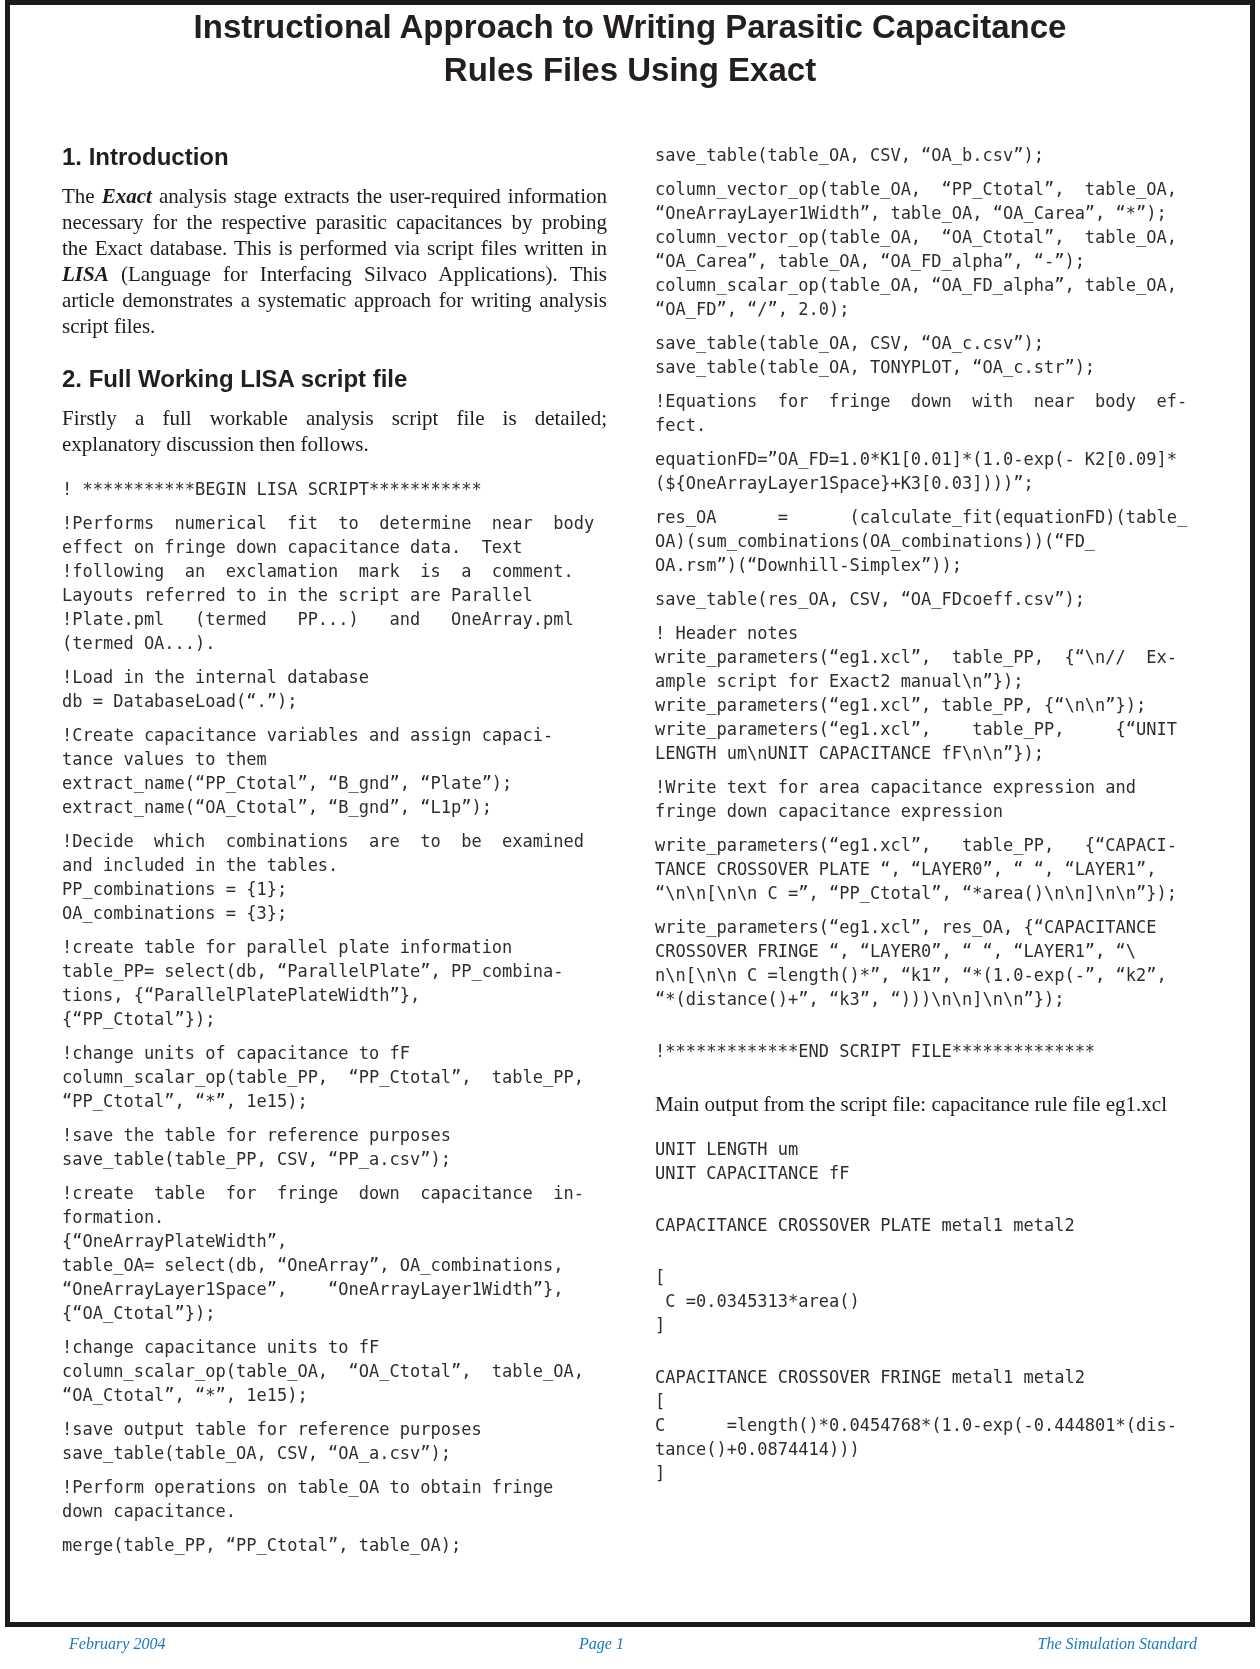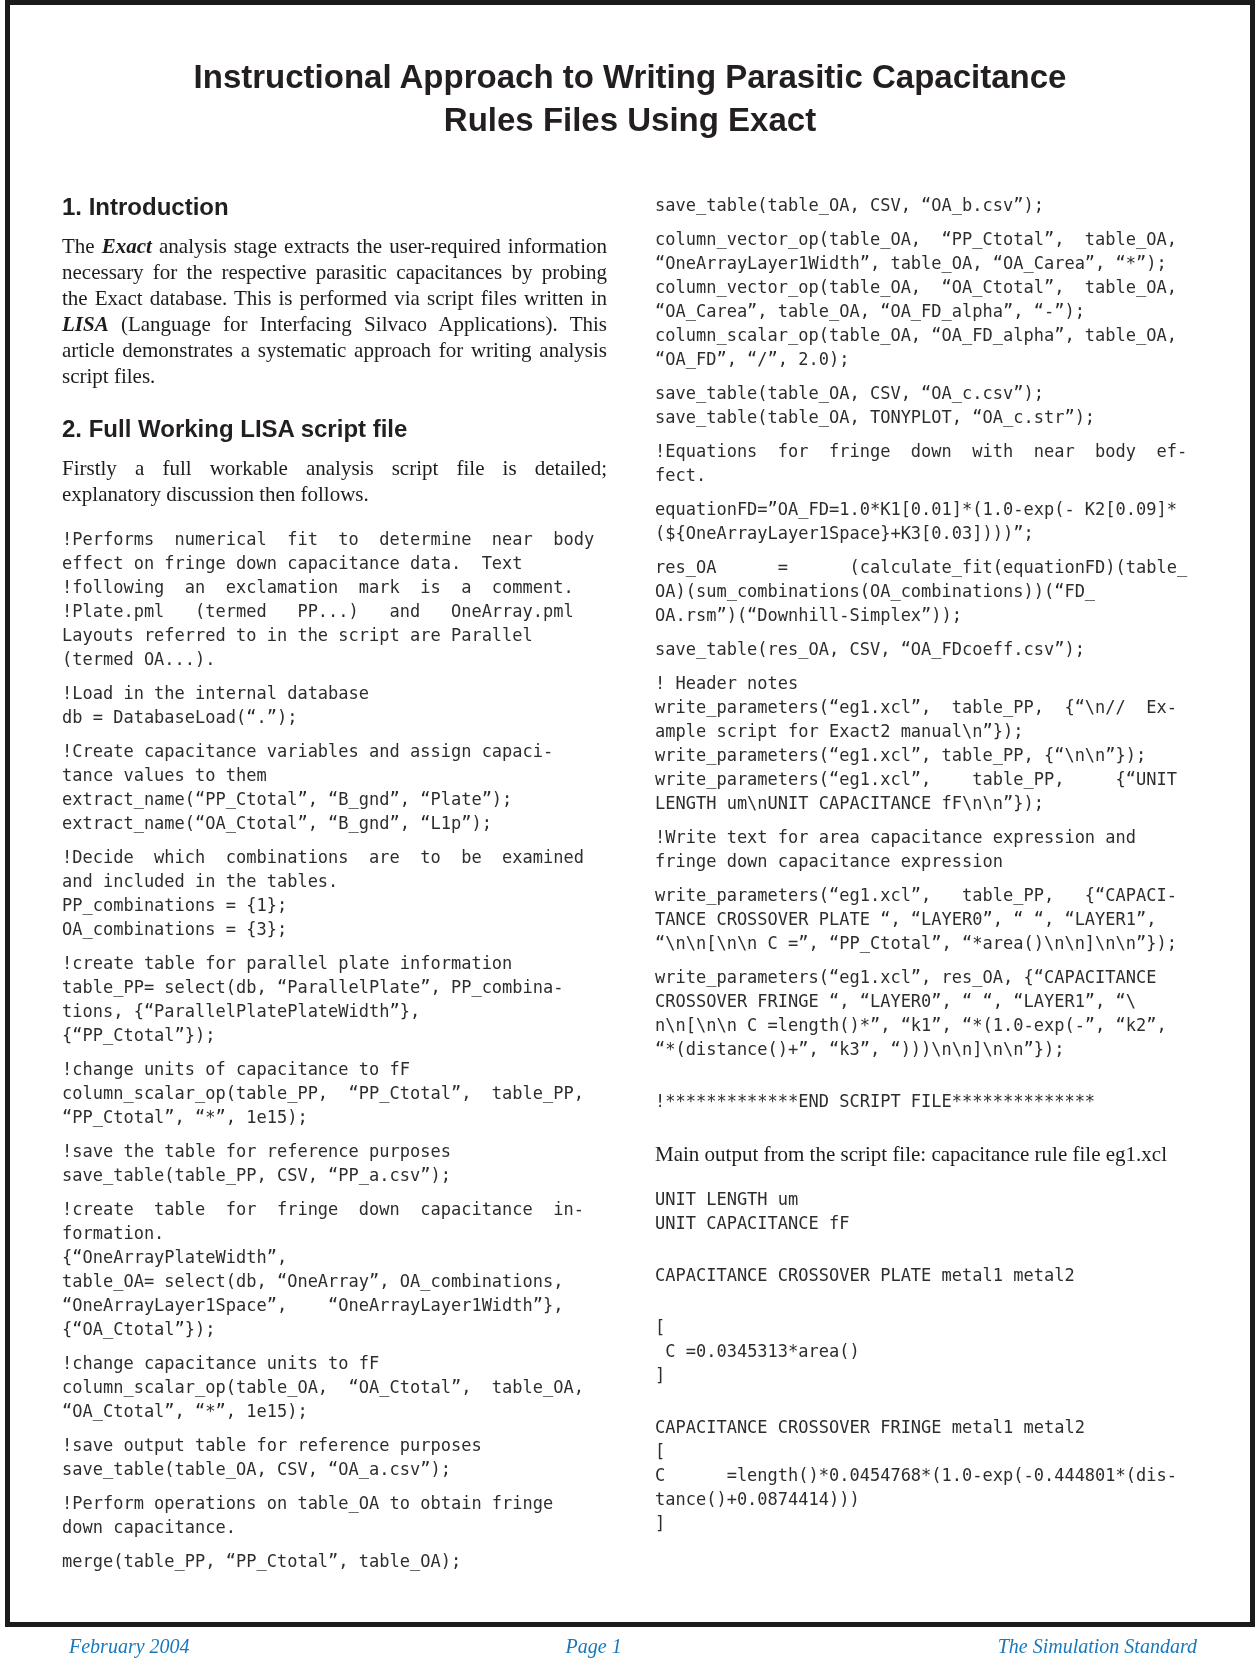--- a/index.html
+++ b/index.html
@@ -4,21 +4,21 @@
 <style>
   html,body { margin:0; padding:0; }
   body {
     width:1260px; height:1669px; position:relative; background:#ffffff;
     font-family:"Liberation Serif", serif; color:#1d1d1d;
     -webkit-font-smoothing:antialiased;
   }
   .frame {
     position:absolute; left:5px; top:0; width:1250px; height:1627px;
     border:5px solid #1b1b1b; box-sizing:border-box; background:#ffffff;
-    padding-top:50px; overflow:hidden;
+    overflow:hidden;
   }
   .title {
     width:100%; text-align:center;
     font-family:"Liberation Sans", sans-serif; font-weight:bold;
     font-size:33px; line-height:43px; color:#231f20;
   }
   .cols { display:flex; gap:48px; padding-left:52px; margin-top:52px; }
   .col { width:545px; flex:0 0 545px; }
   .sec-heading {
     font-family:"Liberation Sans", sans-serif; font-weight:bold;
@@ -33,43 +33,46 @@
   .code-block {
     font-family:"DejaVu Sans Mono", monospace; font-size:17px;
     line-height:24px; color:#2d2d2d; margin:0 0 10px 0;
   }
   .code-line { white-space:pre-wrap; word-break:break-word; }
   .space-before { margin-top:28px; }
   .footer {
     position:absolute; left:5px; top:1635px; width:1250px; box-sizing:border-box;
     padding:0 58px 0 64px; display:flex; justify-content:space-between;
     font-family:"Liberation Serif", serif; font-style:italic;
-    font-size:20px;
+    font-size:16px;
   }
 </style>
 </head>
 <body>
 
 <div class="frame" style="border-color: rgb(27, 27, 27);">
   <div class="title">
     <div>Instructional Approach to Writing Parasitic Capacitance</div>
     <div>Rules Files Using Exact</div>
   </div>
   <div class="cols">
     <div class="col">
         <div class="sec-heading">1. Introduction</div>
         <p class="body-para"><span>The </span><span class="em">Exact</span><span> analysis stage extracts the user-required information necessary for the respective parasitic capacitances by probing the Exact database. This is performed via script files written in </span><span class="em">LISA</span><span> (Language for Interfacing Silvaco Applications). This article demonstrates a systematic approach for writing analysis script files.</span></p>
         <div class="sec-heading">2. Full Working LISA script file</div>
         <p class="body-para"><span>Firstly a full workable analysis script file is detailed; explanatory discussion then follows.</span></p>
         <div class="code-block">
+          <div class="code-line">! ***********BEGIN LISA SCRIPT***********</div>
+        </div>
+        <div class="code-block">
           <div class="code-line">!Performs  numerical  fit  to  determine  near  body</div>
           <div class="code-line">effect on fringe down capacitance data.  Text</div>
           <div class="code-line">!following  an  exclamation  mark  is  a  comment.</div>
+          <div class="code-line">Layouts referred to in the script are Parallel</div>
           <div class="code-line">!Plate.pml   (termed   PP...)   and   OneArray.pml</div>
-          <div class="code-line">Layouts referred to in the script are Parallel</div>
           <div class="code-line">(termed OA...).</div>
         </div>
         <div class="code-block">
           <div class="code-line">!Load in the internal database</div>
           <div class="code-line">db = DatabaseLoad(“.”);</div>
         </div>
         <div class="code-block">
           <div class="code-line">!Create capacitance variables and assign capaci-</div>
           <div class="code-line">tance values to them</div>
           <div class="code-line">extract_name(“PP_Ctotal”, “B_gnd”, “Plate”);</div>

